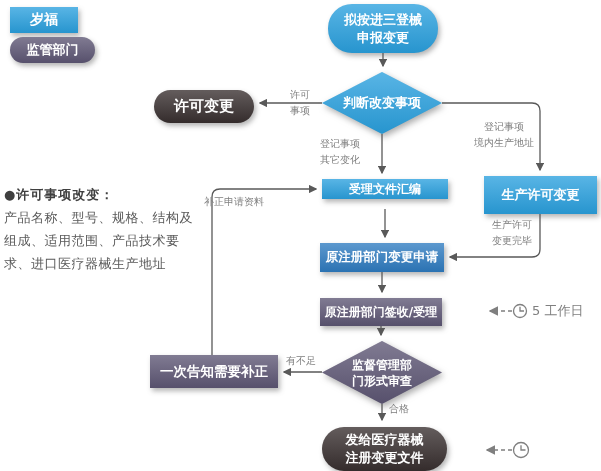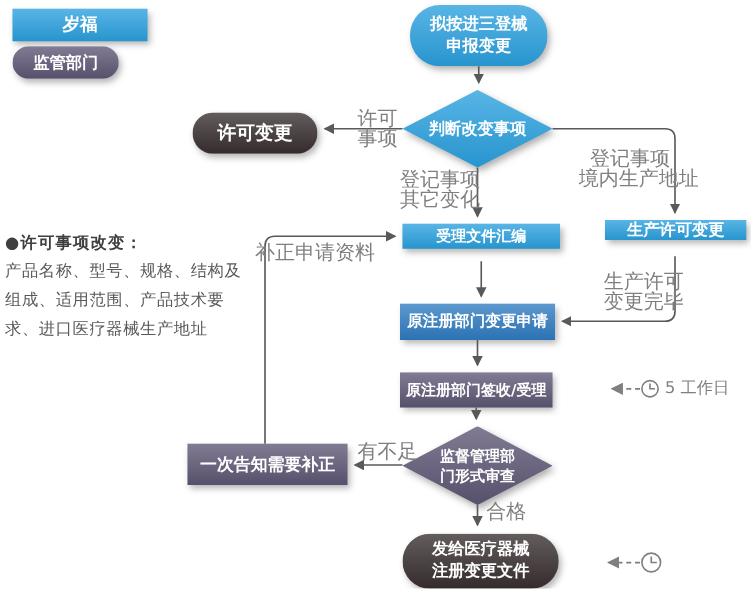--- a/index.html
+++ b/index.html
@@ -18,32 +18,32 @@
   .midblue{background-color:var(--mid-blue,#2E7BC0);}
   .purple{background-color:var(--purple,#5D5674);}
   .dark{background-color:var(--dark,#382F2F);}
   .shadow{box-shadow:2px 3px 5px rgba(90,90,90,.45);}
 
   .dwrap{position:absolute;filter:drop-shadow(2px 3px 3px rgba(90,90,90,.5));}
   .diamond{width:100%;height:100%;display:flex;flex-direction:column;align-items:center;justify-content:center;
            color:#fff;font-weight:bold;text-align:center;
            clip-path:polygon(50% 0,100% 50%,50% 100%,0 50%);}
 
-  .elabel{position:absolute;color:var(--label,#7f7f7f);font-size:16px;line-height:16px;white-space:nowrap;}
+  .elabel{position:absolute;color:var(--label,#7f7f7f);font-size:10px;line-height:16px;white-space:nowrap;}
   .days{font-size:13px;}
 
-  #legend-company{left:10px;top:7px;width:108px;height:26px;font-size:14px;text-align:center;}
+  #legend-company{left:10px;top:7px;width:68px;height:26px;font-size:14px;text-align:center;}
   #legend-regulator{left:10px;top:37px;width:85px;height:26px;font-size:13px;border-radius:13px;}
 
   #start{left:328px;top:4px;width:110px;height:49px;border-radius:24px;font-size:13px;line-height:18px;}
   #decision1{left:322px;top:72px;width:120px;height:62px;}
   #decision1 .diamond{font-size:13px;}
   #license-change{left:154px;top:90px;width:100px;height:33px;border-radius:17px;font-size:15px;}
   #accept-docs{left:322px;top:179px;width:126px;height:20px;font-size:12px;}
-  #production-license{left:484px;top:176px;width:113px;height:16px;font-size:13px;}
+  #production-license{left:484px;top:176px;width:113px;height:38px;font-size:13px;}
   #change-application{left:320px;top:243px;width:124px;height:29px;font-size:12.5px;}
   #sign-accept{left:320px;top:298px;width:122px;height:28px;font-size:12px;}
   #decision2{left:322px;top:341px;width:120px;height:63px;}
   #decision2 .diamond{font-size:12px;line-height:16px;}
   #notify-correction{left:150px;top:355px;width:128px;height:33px;font-size:13.5px;}
   #issue-docs{left:322px;top:427px;width:125px;height:44px;border-radius:23px;font-size:13px;line-height:18px;}
 
   #lbl-license-items{left:286px;top:87px;width:28px;text-align:center;}
   #lbl-reg-other{left:320px;top:136px;}
   #lbl-reg-domestic{left:463px;top:119px;width:82px;text-align:center;}

